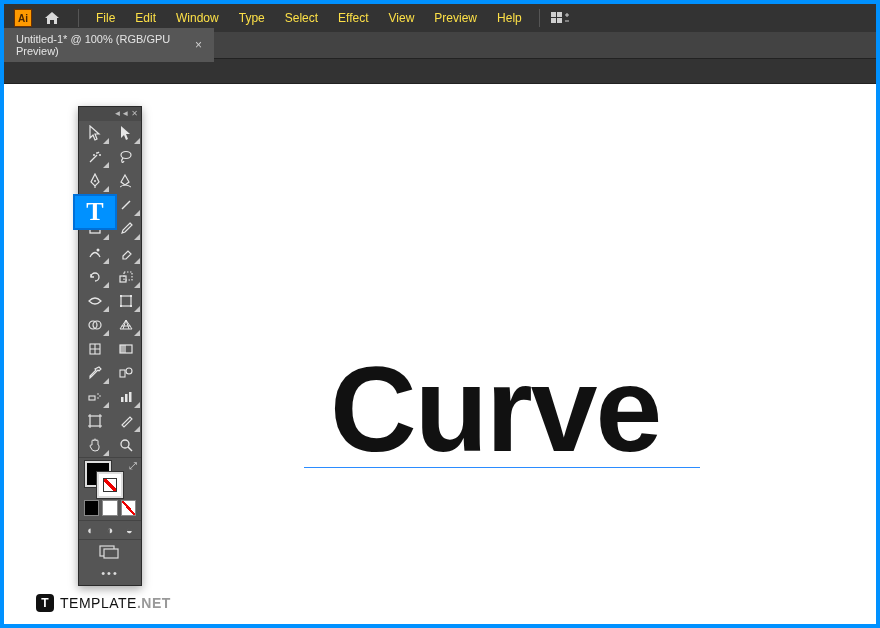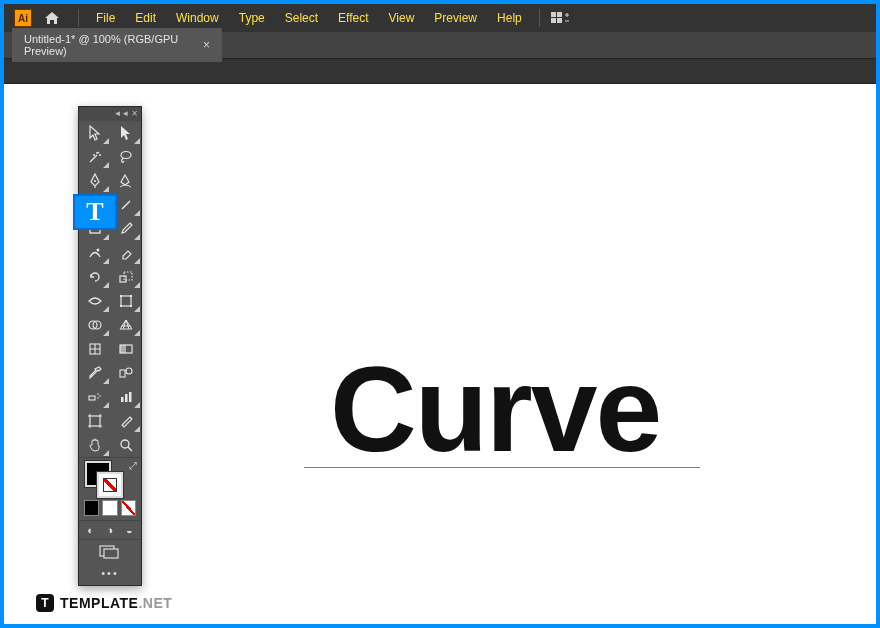--- a/index.html
+++ b/index.html
@@ -5,21 +5,21 @@
 * { margin: 0; padding: 0; box-sizing: border-box; }
 body { width: 880px; height: 628px; font-family: Tahoma, Arial, sans-serif; background: #fff; position: relative; overflow: hidden; }
 .frame { width: 880px; height: 628px; border: 4px solid #0091ff; background: #fff; position: relative; }
 .app-chrome { background: #333333; }
 .menubar { height: 28px; background: #333333; display: flex; align-items: center; padding-left: 10px; gap: 2px; }
 .app-icon { width: 18px; height: 18px; background: #ff9a00; border: 1px solid #6d3200; color: #4a2600; font-size: 10px; font-weight: bold; display: flex; align-items: center; justify-content: center; margin-right: 8px; }
 .home-btn { width: 20px; height: 20px; color: #d9d9d9; display: flex; align-items: center; justify-content: center; margin-right: 8px; }
 .menu-item { color: #fde047; font-size: 12px; padding: 4px 9px; cursor: default; }
 .menu-sep { width: 1px; height: 18px; background: #555; margin: 0 6px; }
 .layout-icon-btn { width: 26px; height: 20px; color: #d9d9d9; display: flex; align-items: center; justify-content: center; }
-.tabbar { height: 26px; background: #434343; display: flex; align-items: center; padding-left: 8px; }
+.tabbar { height: 26px; background: #434343; display: flex; align-items: center; padding-left: 0; }
 .tab { background: #565656; color: #e5e5e5; font-size: 11px; padding: 5px 12px; display: flex; align-items: center; gap: 10px; max-width: 210px; }
 .tab .close { color: #cfcfcf; font-size: 12px; line-height: 1; }
 .controlbar { height: 26px; background: #333333; border-top: 1px solid #222; border-bottom: 1px solid #222; }
 .canvas-area { position: absolute; top: 84px; left: 4px; right: 4px; bottom: 4px; background: #fff; }
 .tools-panel { position: absolute; top: 102px; left: 74px; width: 64px; background: #555555; border: 1px solid #2a2a2a; box-shadow: 0 3px 9px rgba(0,0,0,0.35); }
 .tools-header { height: 14px; background: #4a4a4a; display: flex; align-items: center; justify-content: flex-end; padding-right: 3px; gap: 2px; }
 .tools-header span { color: #bbb; font-size: 8px; line-height: 1; }
 .tool-grid { display: grid; grid-template-columns: 1fr 1fr; }
 .tool-cell { height: 24px; display: flex; align-items: center; justify-content: center; color: #e6e6e6; position: relative; }
 .dog-ear::after { content: ""; position: absolute; right: 1px; bottom: 1px; border: 3px solid transparent; border-right-color: #c9c9c9; border-bottom-color: #c9c9c9; width: 0; height: 0; }
@@ -37,21 +37,21 @@
 .draw-mode-row span { color: #ddd; font-size: 11px; }
 .screen-btn { grid-column: 1 / span 2; display: flex; justify-content: center; padding: 5px 0 4px; color: #ddd; }
 .more-row { grid-column: 1 / span 2; text-align: center; color: #ddd; font-size: 11px; letter-spacing: 2px; padding: 4px 0 6px; }
 .type-highlight { position: absolute; top: 190px; left: 69px; width: 44px; height: 36px; background: #0091ff; display: flex; align-items: center; justify-content: center; border: 2px solid #0070d8; z-index: 5; }
 .type-highlight .T { color: #fff; font-family: Georgia, 'Times New Roman', serif; font-size: 26px; font-weight: 700; }
 .canvas-text { position: absolute; top: 252px; left: 295px; font-family: "Century Gothic","Futura","Avant Garde",Arial,sans-serif; font-size: 120px; font-weight: 700; color: #111; letter-spacing: -2px; margin-left: 27px; }
 .baseline { position: absolute; top: 379px; left: 296px; width: 396px; height: 1px; background: #2b8cff; }
 .watermark { position: absolute; bottom: 12px; left: 32px; display: flex; align-items: center; gap: 6px; font-family: Arial, sans-serif; }
 .watermark .logo { width: 18px; height: 18px; background: #111; border-radius: 4px; color: #fff; font-size: 12px; font-weight: bold; display: flex; align-items: center; justify-content: center; }
 .watermark .txt { font-size: 14px; letter-spacing: 0.5px; color: #111; }
-.watermark .txt b { font-weight: 700; }
+.watermark .txt b { font-weight: 400; }
 .watermark .txt span.net { color: #999; font-weight: 700; }
 svg { display: block; }
 </style>
 </head>
 <body>
 
 <div class="frame">
 
   <div class="app-chrome">
     <div class="menubar">

